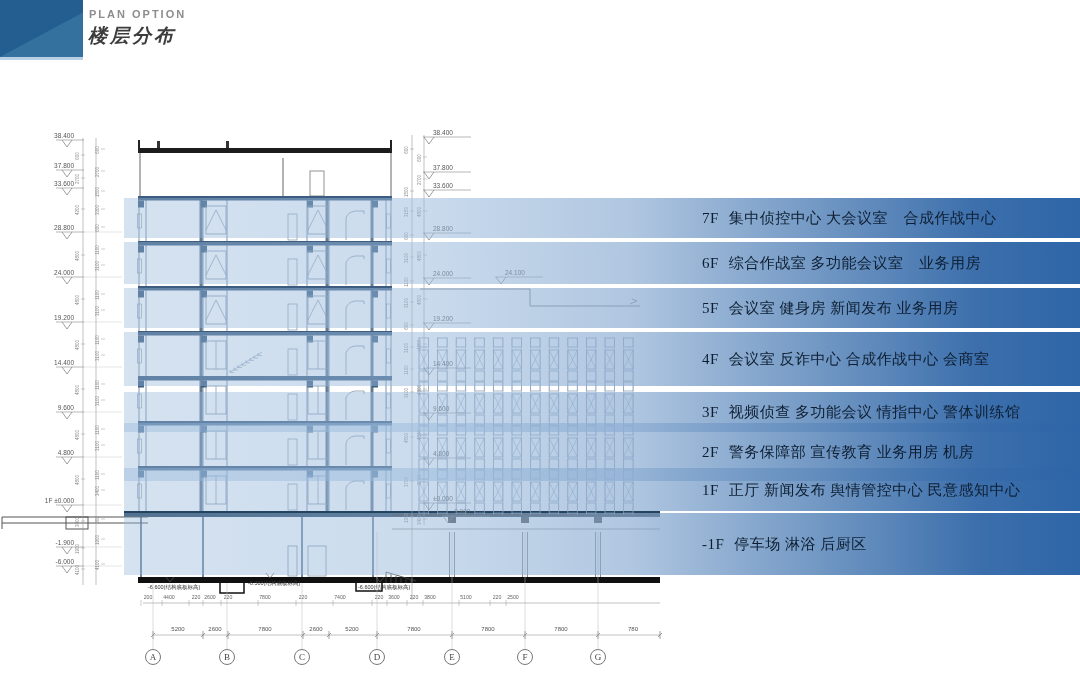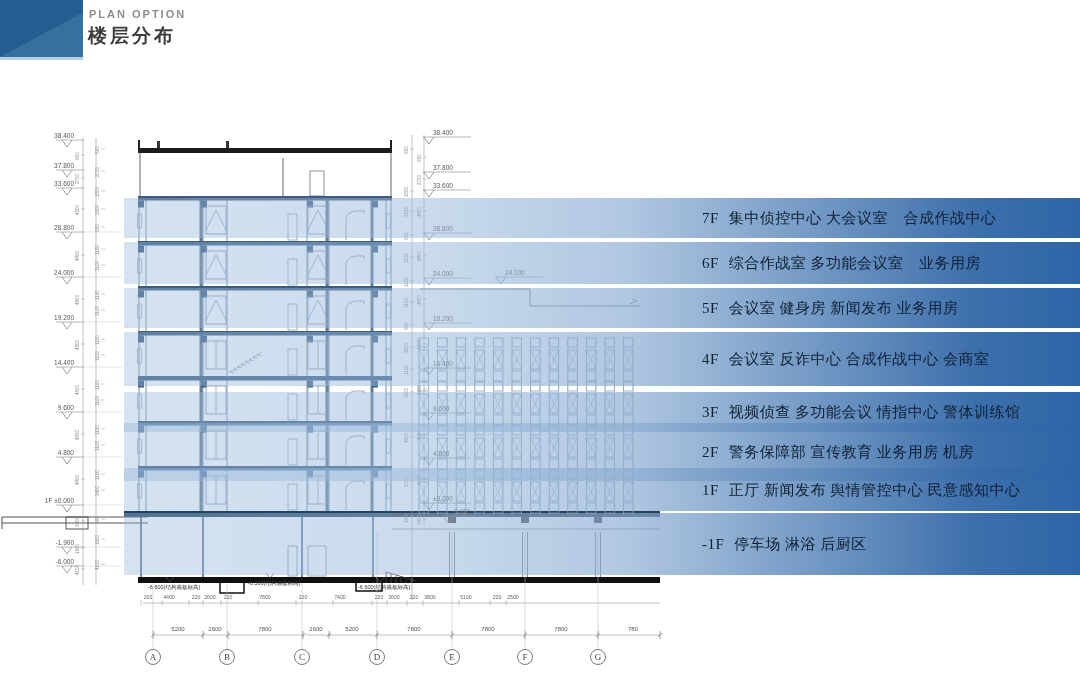--- a/index.html
+++ b/index.html
@@ -6,21 +6,21 @@
   #page{position:relative;width:1080px;height:699px;background:#fff;overflow:hidden;
         font-family:"Liberation Sans",sans-serif;}
   
   .hdr-block{position:absolute;left:0;top:0;width:83px;height:57px;background:#35719f;}
   .hdr-block::before{content:"";position:absolute;inset:0;background:#245e90;
         clip-path:polygon(0 0,100% 0,100% 22%,0 100%);}
   .hdr-underline{position:absolute;left:0;top:57px;width:83px;height:3px;background:#b9d0e5;}
   .hdr-eyebrow{position:absolute;left:89px;top:8px;font-size:11px;font-weight:bold;
         letter-spacing:2px;color:#8d8d8d;}
   .hdr-title{position:absolute;left:88px;top:23px;font-size:19px;font-weight:bold;
-        letter-spacing:3px;color:#3d3d3d;}
+        letter-spacing:3px;color:#3d3d3d;font-style:italic;}
   
   #drawing{position:absolute;left:0;top:0;}
   
   .band{position:absolute;left:124px;width:922px;white-space:nowrap;
         background:linear-gradient(90deg,
           rgba(150,183,218,.40) 0%,
           rgba(155,187,221,.52) 30%,
           rgba(140,173,211,.68) 52%,
           rgba(100,142,190,.88) 70%,
           rgba(56,108,170,.98) 88%,

